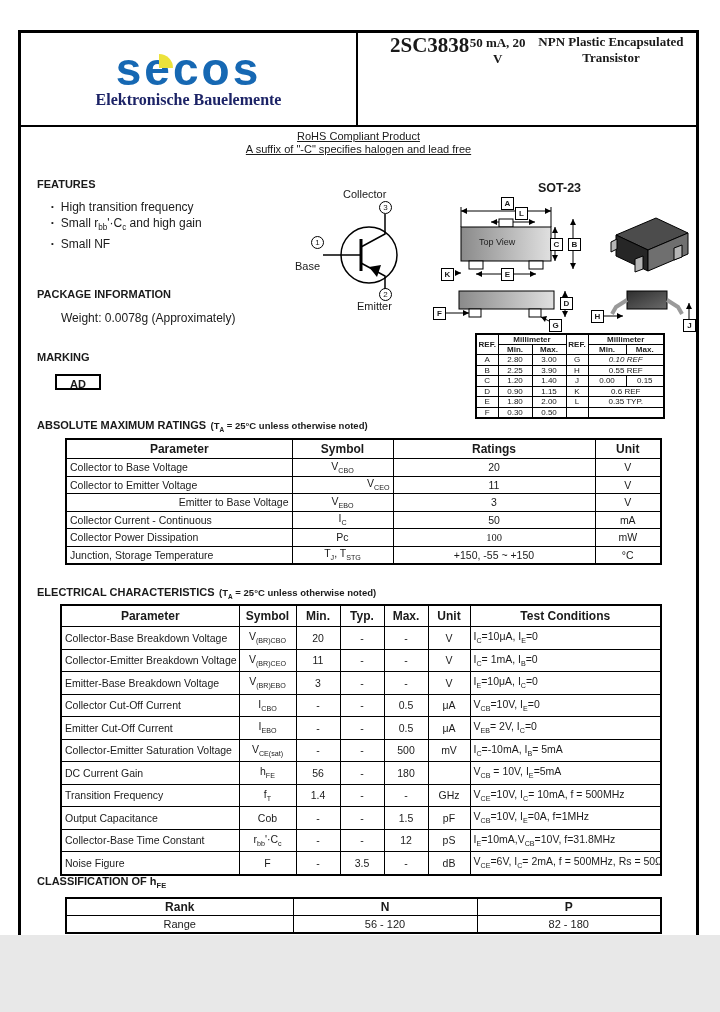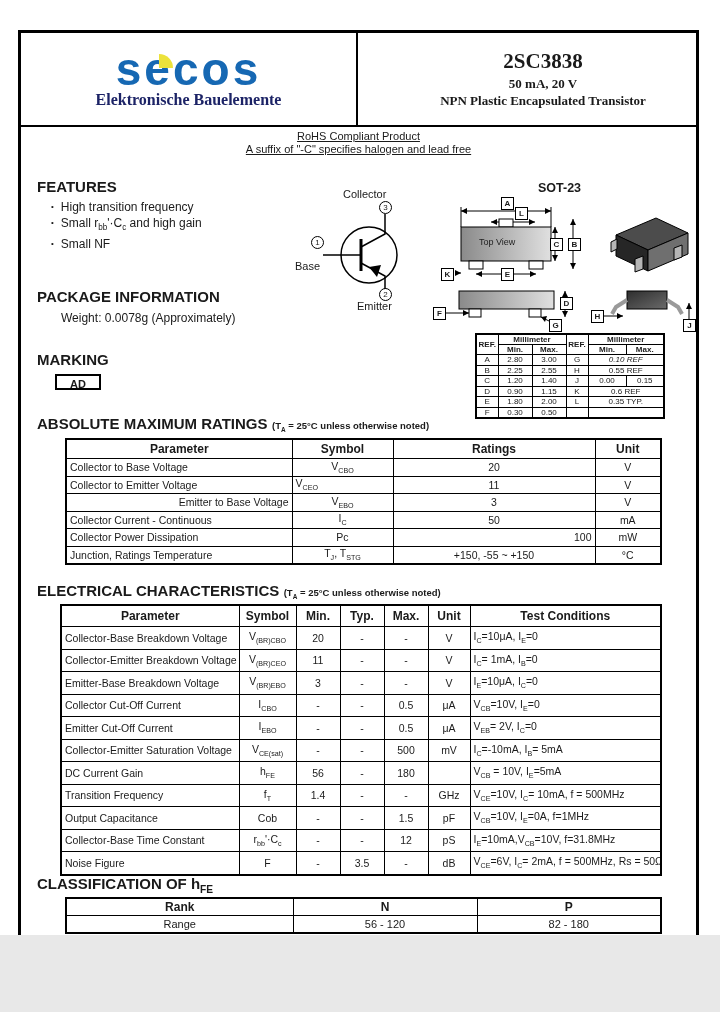--- a/index.html
+++ b/index.html
@@ -12,29 +12,29 @@
   .brand{width:337px;border-right:2px solid #000;display:flex;flex-direction:column;
          align-items:center;justify-content:center;box-sizing:border-box;}
   .logo{font-weight:bold;font-size:46px;line-height:40px;letter-spacing:3px;color:#1668b3;}
   .logo span{display:inline-block;}
   .logo-e{position:relative;}
   .logo-e::after{content:'';position:absolute;top:5px;right:0px;width:14px;height:14px;
                  background:#ece23b;border-radius:0 100% 0 0;}
   .brand-sub{font-family:"Liberation Serif",serif;font-weight:bold;font-size:16px;
              color:#1c2366;margin-top:2px;}
   .title-block{flex:1;text-align:center;font-family:"Liberation Serif",serif;
-               font-weight:bold;display:flex;flex-direction:column;justify-content:center;margin-left:32px;}
+               font-weight:bold;display:flex;justify-content:center;margin-left:32px;}
   .part{font-size:21px;}
   .rating{font-size:13px;margin-top:2px;}
   .desc{font-size:13px;margin-top:1px;}
   .rohs{text-align:center;font-size:11px;padding-top:3px;line-height:13px;}
   .rohs div{text-decoration:underline;}
   
   .abs{position:absolute;}
-  .h1{font-size:15px;font-weight:bold;white-space:nowrap;}
+  .h1{font-size:11px;font-weight:bold;white-space:nowrap;}
   .note{font-size:9.5px;font-weight:bold;}
   ul.feat{list-style:none;margin:0;padding:0;font-size:12px;line-height:16px;}
   ul.feat li::before{content:'•';font-size:8px;vertical-align:2px;margin-right:7px;}
   .weight{font-size:12px;}
   .ad-box{width:46px;height:16px;border:2px solid #000;text-align:center;
           font-weight:bold;font-size:11px;line-height:16px;box-sizing:border-box;}
   
   table{border-collapse:collapse;table-layout:fixed;border:2px solid #000;background:#fff;}
   th,td{border:1px solid #000;padding:0 3px;overflow:hidden;white-space:nowrap;}
   th{font-size:12px;font-weight:bold;height:18px;}
@@ -219,21 +219,21 @@
           <tr>
             <td style="text-align: center;">A</td>
             <td style="text-align: center;">2.80</td>
             <td style="text-align: center;">3.00</td>
             <td style="text-align: center;">G</td>
             <td colspan="2" style="text-align: center; font-style: italic;">0.10 REF</td>
           </tr>
           <tr>
             <td style="text-align: center;">B</td>
             <td style="text-align: center;">2.25</td>
-            <td style="text-align: center;">2.55</td>
+            <td style="text-align: center;">3.90</td>
             <td style="text-align: center;">H</td>
             <td colspan="2" style="text-align: center;">0.55 REF</td>
           </tr>
           <tr>
             <td style="text-align: center;">C</td>
             <td style="text-align: center;">1.20</td>
             <td style="text-align: center;">1.40</td>
             <td style="text-align: center;">J</td>
             <td style="text-align: center;">0.00</td>
             <td style="text-align: center;">0.15</td>
@@ -281,44 +281,44 @@
             <th>Unit</th>
           </tr>
           <tr>
             <td style="text-align: left;">Collector to Base Voltage</td>
             <td style="text-align: center;">V<sub>CBO</sub></td>
             <td style="text-align: center;">20</td>
             <td style="text-align: center;">V</td>
           </tr>
           <tr>
             <td style="text-align: left;">Collector to Emitter Voltage</td>
-            <td style="text-align: left;">V<sub>CEO</sub></td>
+            <td style="text-align: right;">V<sub>CEO</sub></td>
             <td style="text-align: center;">11</td>
             <td style="text-align: center;">V</td>
           </tr>
           <tr>
             <td style="text-align: right;">Emitter to Base Voltage</td>
             <td style="text-align: center;">V<sub>EBO</sub></td>
             <td style="text-align: center;">3</td>
             <td style="text-align: center;">V</td>
           </tr>
           <tr>
             <td style="text-align: left;">Collector Current - Continuous</td>
             <td style="text-align: center;">I<sub>C</sub></td>
             <td style="text-align: center;">50</td>
             <td style="text-align: center;">mA</td>
           </tr>
           <tr>
             <td style="text-align: left; margin-left: 32px;">Collector Power Dissipation</td>
             <td style="text-align: center;">Pc</td>
-            <td style="text-align: right;">100</td>
+            <td style="text-align: center; font-family: Liberation Serif, serif;">100</td>
             <td style="text-align: center;">mW</td>
           </tr>
           <tr>
-            <td style="text-align: left;">Junction, Ratings Temperature</td>
+            <td style="text-align: left;">Junction, Storage Temperature</td>
             <td style="text-align: center;">T<sub>J</sub>, T<sub>STG</sub></td>
             <td style="text-align: center;">+150, -55 ~ +150</td>
             <td style="text-align: center;">°C</td>
           </tr>
         </tbody>
       </table>
 
     <div class="abs" style="left:16px;top:549px;">
       <span class="h1">ELECTRICAL CHARACTERISTICS</span>
       <span class="note">(T<sub>A</sub> = 25°C unless otherwise noted)</span>

